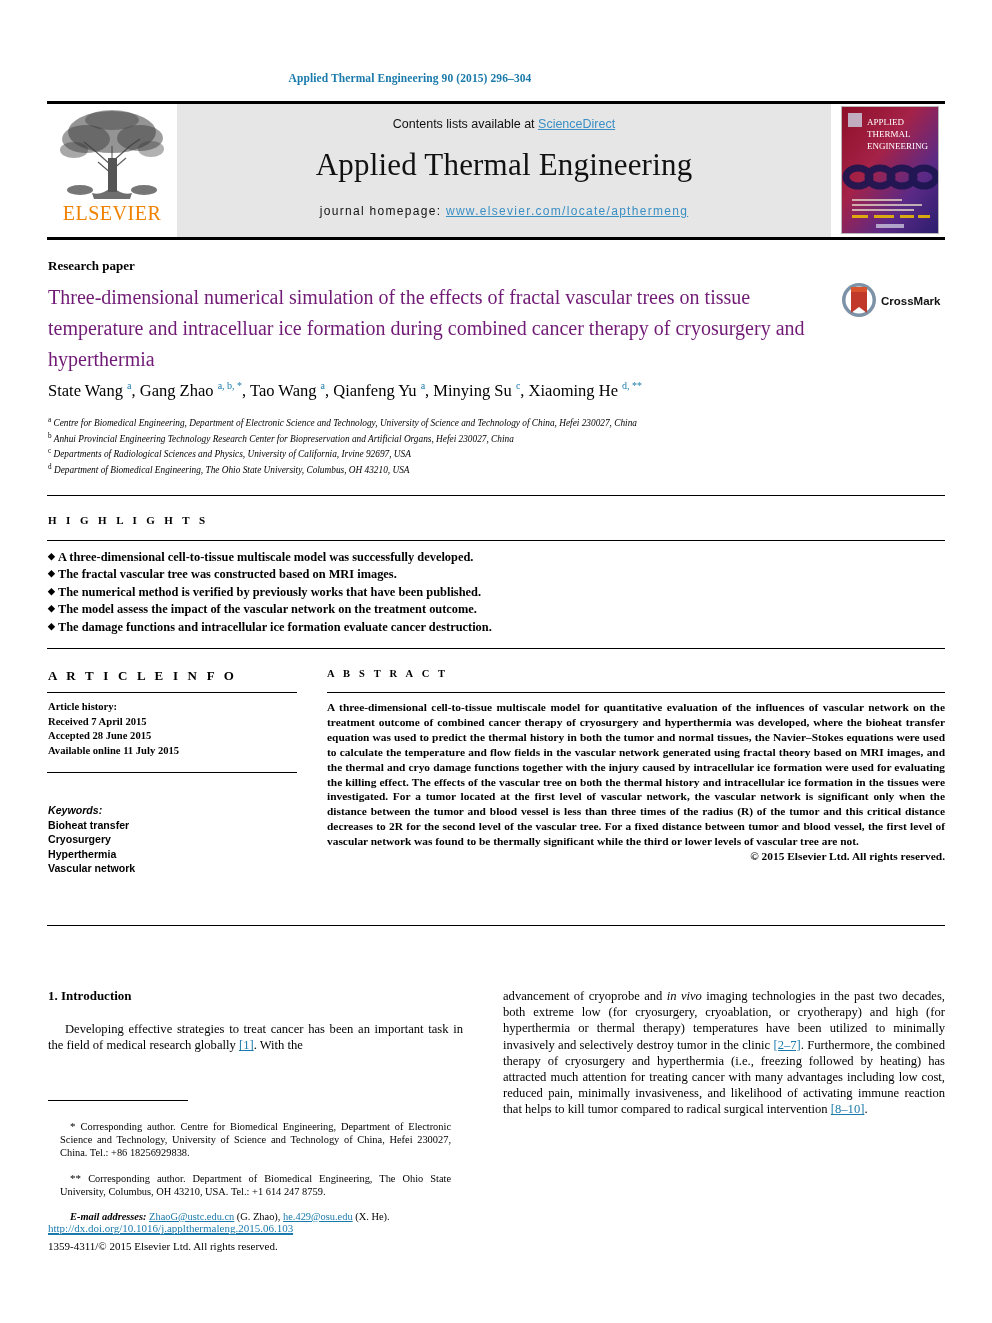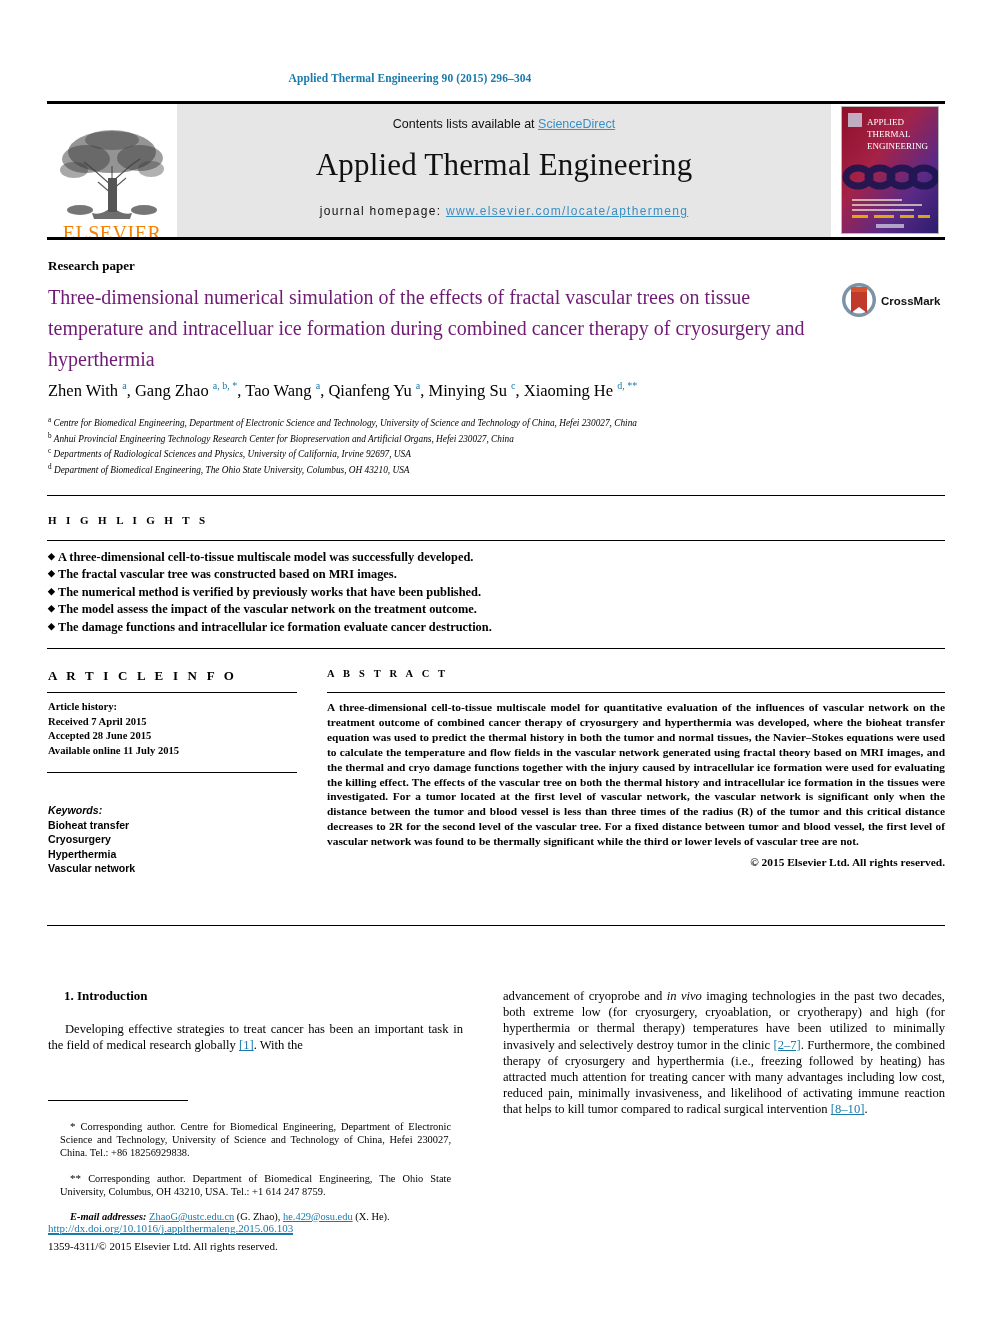--- a/index.html
+++ b/index.html
@@ -43,21 +43,21 @@
   }
   .mast-inner {
     display: flex;
     align-items: stretch;
     height: 133px;
   }
   .mast-logo {
     width: 130px;
     flex: 0 0 130px;
     position: relative;
-    padding-top: 20px;
+    padding-top: 0;
   }
   .elsevier-tree {
     width: 112px;
     height: 96px;
     margin: 2px auto 0;
     display: block;
   }
   .elsevier-word {
     text-align: center;
     font-family: "Liberation Serif", serif;
@@ -225,37 +225,36 @@
     margin-top: 23px;
   }
   .abstract {
     position: absolute; left: 327px; top: 700px; width: 618px;
     font-size: 11.4px; line-height: 14.9px; font-weight: bold;
     text-align: justify;
     font-family: "Liberation Serif", serif;
   }
   .copyline {
     text-align: right;
-    margin-top: 6px;
     font-weight: bold;
   }
   .ab-rule-bot {
     position: absolute; left: 47px; top: 925px; width: 898px;
     border-top: 1.4px solid #000;
   }
 
   
   .col-left {
     position: absolute; left: 48px; top: 988px; width: 415px;
   }
   .col-right {
     position: absolute; left: 503px; top: 988px; width: 442px;
   }
   .sec-head {
-    font-size: 13px; font-weight: bold; margin: 0 0 17px 16px;
+    font-size: 13px; font-weight: bold; margin: 0 0 17px 0;
     font-family: "Liberation Serif", serif;
   }
   .para {
     font-size: 12.6px; line-height: 16.2px; text-align: justify;
     font-family: "Liberation Serif", serif; margin: 0;
   }
   .para.indent { text-indent: 17px; }
   .ref { color: #1a7aab; }
 
   
@@ -380,21 +379,21 @@
   <div class="crossmark">
     <svg class="cm-badge" width="108" height="44" viewBox="0 0 108 44">
       <circle cx="21" cy="22" r="17" fill="#7c92a6"></circle>
       <circle cx="21" cy="22" r="13.5" fill="#ffffff"></circle>
       <path d="M13 9 h16 v26 l-8 -6 l-8 6 z" fill="#c0392b"></path>
       <path d="M13 9 h16 v5 h-16 z" fill="#d9532c"></path>
       <text x="43" y="27" font-family="Liberation Sans, sans-serif" font-size="11.5" font-weight="bold" fill="#111">CrossMark</text>
     </svg>
   </div>
 
-  <div class="authors"><span>Zhen With </span><sup>a</sup>, <span>Gang Zhao </span><sup>a, b, *</sup>, <span>Tao Wang </span><sup>a</sup>, <span>Qianfeng Yu </span><sup>a</sup>, <span>Minying Su </span><sup>c</sup>, <span>Xiaoming He </span><sup>d, **</sup></div>
+  <div class="authors"><span>State Wang </span><sup>a</sup>, <span>Gang Zhao </span><sup>a, b, *</sup>, <span>Tao Wang </span><sup>a</sup>, <span>Qianfeng Yu </span><sup>a</sup>, <span>Minying Su </span><sup>c</sup>, <span>Xiaoming He </span><sup>d, **</sup></div>
   <div class="affils">
       <div><span class="mk">a</span> Centre for Biomedical Engineering, Department of Electronic Science and Technology, University of Science and Technology of China, Hefei 230027, China</div>
       <div><span class="mk">b</span> Anhui Provincial Engineering Technology Research Center for Biopreservation and Artificial Organs, Hefei 230027, China</div>
       <div><span class="mk">c</span> Departments of Radiological Sciences and Physics, University of California, Irvine 92697, USA</div>
       <div><span class="mk">d</span> Department of Biomedical Engineering, The Ohio State University, Columbus, OH 43210, USA</div>
     </div>
 
   <div class="hl-rule-top"></div>
   <div class="hl-head">H I G H L I G H T S</div>
   <div class="hl-rule-mid"></div>

